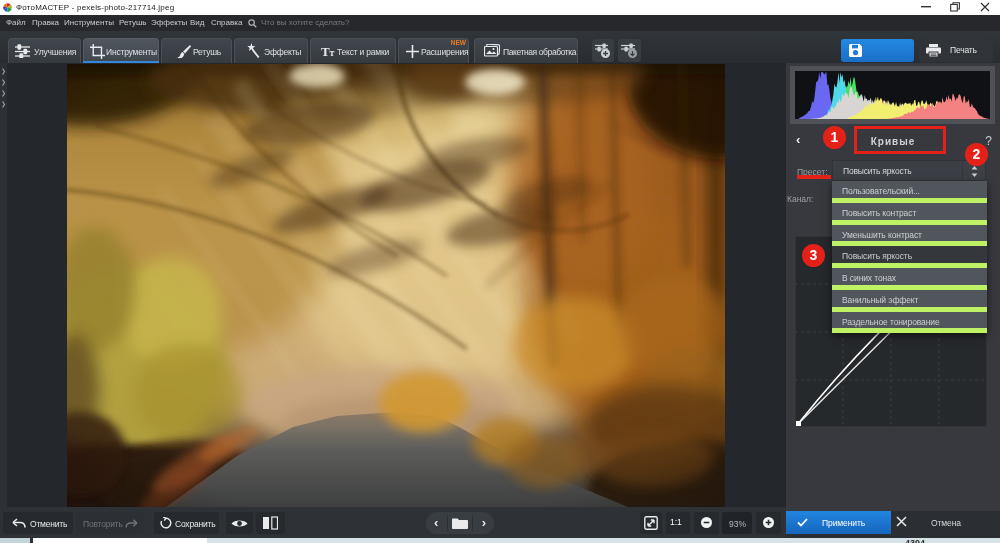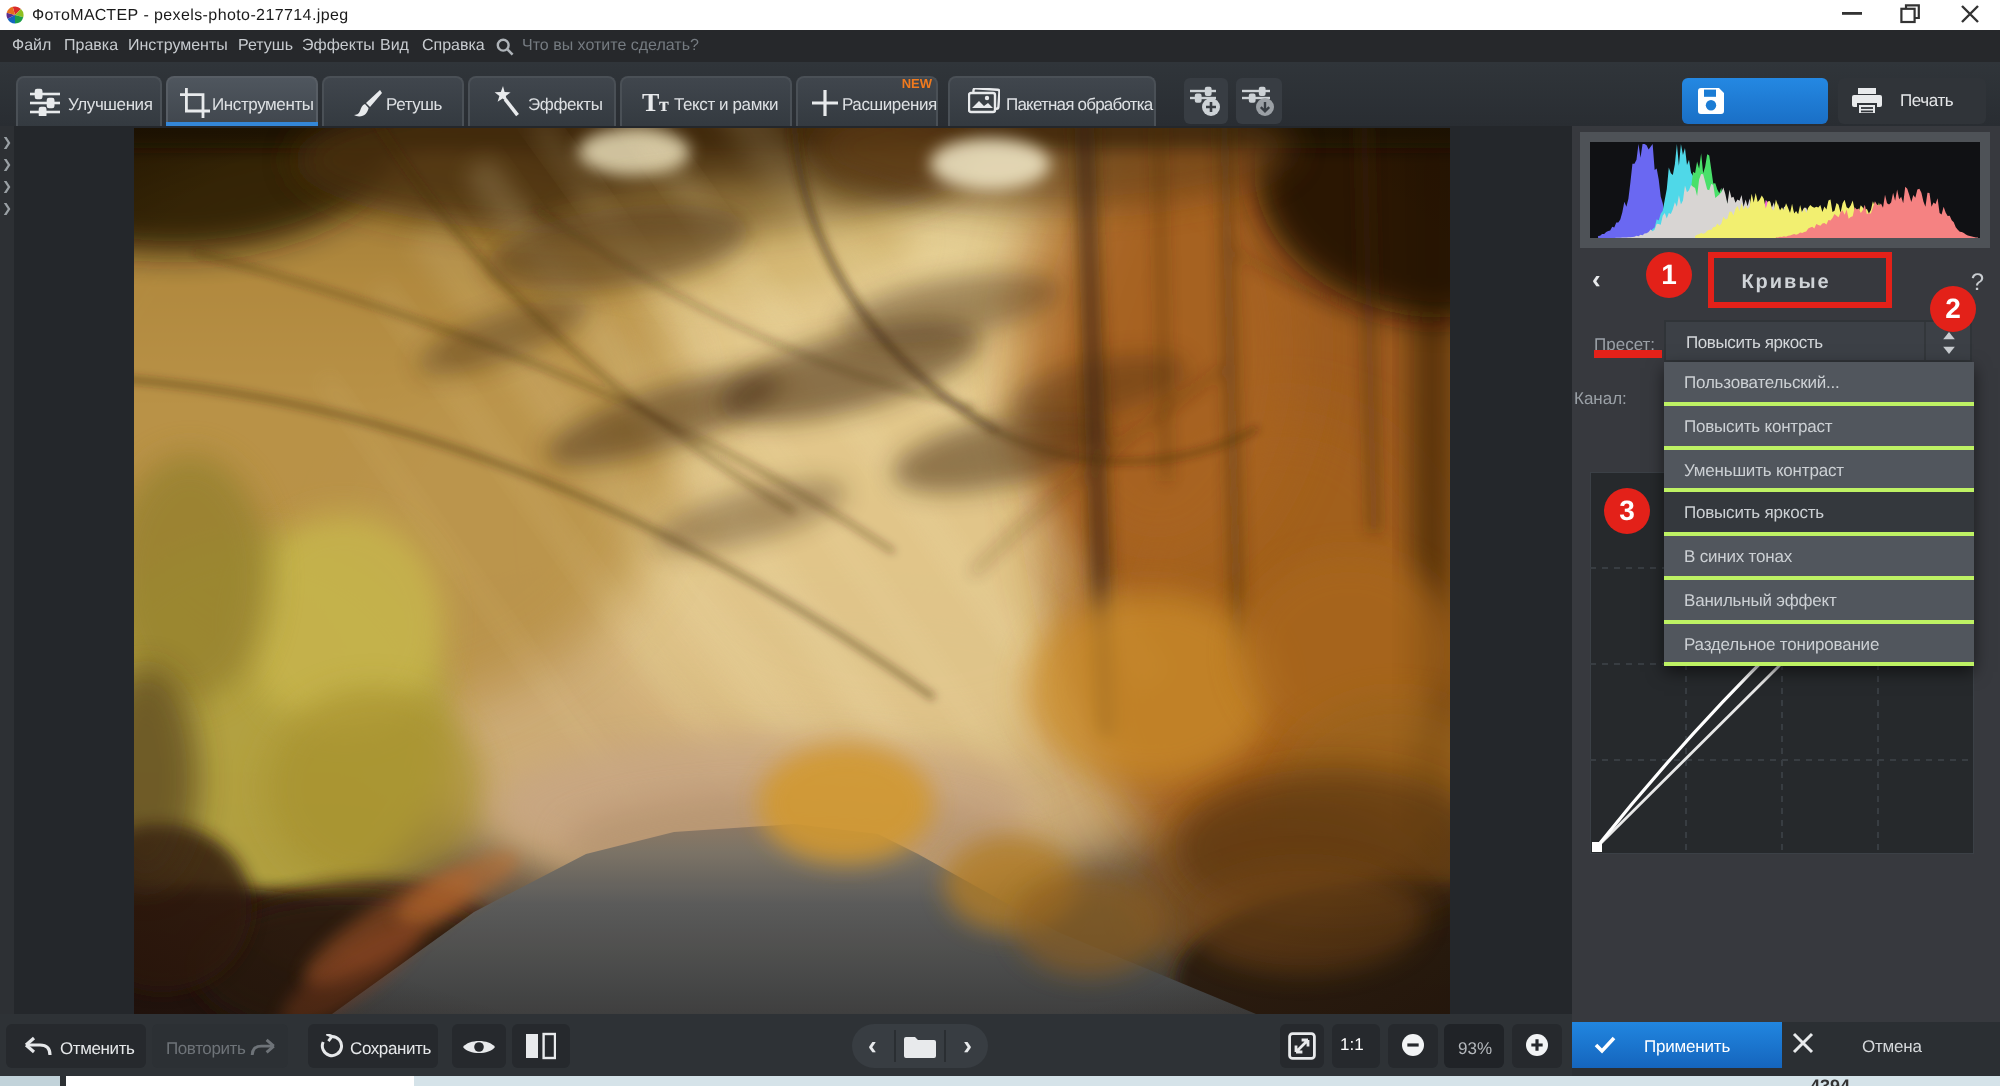--- a/index.html
+++ b/index.html
@@ -18,21 +18,21 @@
   #tab-active { background:linear-gradient(#4f565e,#40464d); border-color:#575d64; }
   #tab-active:after { content:""; position:absolute; left:-1px; right:-1px; bottom:-1px; height:3px; background:#3487d8; }
   .toolbtn { position:absolute; top:8px; height:23px; border-radius:3px; background:#383d43; }
   #canvas { left:0; top:63px; width:786px; height:444px; background:#24272b; }
   #leftstrip { left:0; top:63px; width:7px; height:444px; background:#2d3034; }
   .chev { position:absolute; left:1px; color:#9aa0a5; font-size:6px; }
   #rpanel { left:786px; top:63px; width:214px; height:448px; background:#37393e; }
   #histframe { position:absolute; left:4px; top:3px; width:205px; height:58px; background:#101114; border:5px solid #4e5257; }
   #combo { position:absolute; left:46px; top:97px; width:154px; height:21px; background:#3c4046; border:1px solid #303438; }
   #droplist { position:absolute; left:46px; top:118px; width:155px; background:#51565d; box-shadow:0 3px 8px rgba(0,0,0,.55); }
-  .ditem { height:21.78px; line-height:21.5px; padding-left:10px; font-size:8.5px; letter-spacing:-0.1px; color:#ccd0d4; border-bottom:2px solid #bef264; }
+  .ditem { height:21.78px; line-height:21.5px; padding-left:10px; font-size:8.5px; letter-spacing:-0.1px; color:#ccd0d4; border-bottom:5px solid #bef264; }
   .ditem.sel { background:#34383d; }
   #bottombar { left:0; top:507px; width:786px; height:31px; background:#2e3236;padding-left:36px; }
   .bbtn { position:absolute; top:5px; height:22px; background:#26292d; border-radius:3px; color:#e6e8ea; font-size:8.5px; }
   #applyrow { left:786px; top:511px; width:214px; height:27px; background:#2b2f33; }
   .redcirc { position:absolute; width:23px; height:23px; border-radius:50%; background:#e32119;
              color:#fff; font-weight:bold; font-size:14px; text-align:center; line-height:23px; z-index:50; }
   #redrect { left:854px; top:126px; width:92px; height:28px; border:3px solid #e32119; z-index:40; }
   #redline { left:797px; top:175px; width:34px; height:4px; background:#e32119; z-index:40; }
   #strip { left:0; top:538px; width:1000px; height:5px; background:#d5e3e9; }
   svg { display:block; }

